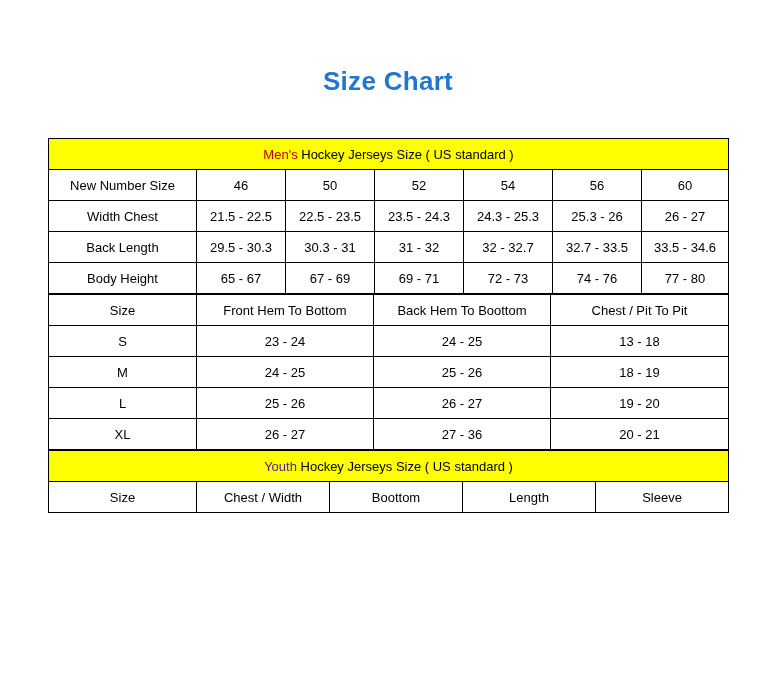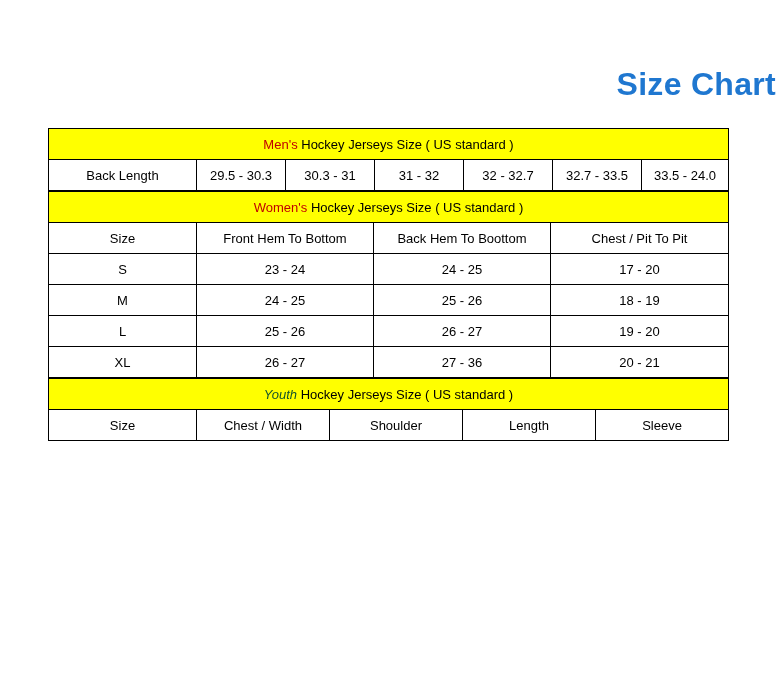--- a/index.html
+++ b/index.html
@@ -15,30 +15,30 @@
     position: relative;
     overflow: hidden;
   }
   .page {
     width: 776px;
     height: 692px;
     box-sizing: border-box;
     padding: 0;
   }
   .title {
-    text-align: right;
+    text-align: center;
     color: #1f77d0;
-    font-size: 32px;
+    font-size: 26px;
     font-weight: bold;
     margin: 0;
     padding-top: 66px;
     letter-spacing: 0.3px;
   }
   .chart-wrap {
-    margin: 0 auto;
+    margin: 16px auto;
     padding-top: 25px;
     width: 680px;
   }
   table.size-table {
     border-collapse: collapse;
     width: 680px;
     table-layout: fixed;
   }
   table.size-table + table.size-table {
     margin-top: 0;
@@ -54,21 +54,21 @@
     background: #ffffff;
   }
   .band {
     background: #ffff00 !important;
     font-weight: bold;
     font-size: 14.5px;
     height: 26px;
   }
   .band .accent-men { color: #c00000; }
   .band .accent-women { color: #c00000; }
-  .band .accent-youth { color: #14532d; font-style: italic; }
+  .band .accent-youth { color: #4c1d95; }
   .hdr {
     font-weight: bold;
   }
   .rowlabel {
     font-weight: normal;
   }
   .rowlabel-bold {
     font-weight: bold;
   }
 </style>
@@ -87,55 +87,79 @@
         <col style="width:89px">
         <col style="width:89px">
         <col style="width:89px">
         <col style="width:89px">
         <col style="width:89px">
         <col style="width:87px">
       </colgroup>
       <tbody>
         <tr>
           <td class="band" colspan="7"><span class="accent-men">Men's</span><span> Hockey Jerseys Size ( US standard )</span></td>
+        </tr>
+        <tr>
+          <td class="rowlabel">New Number Size</td>
+          <td>46</td>
+          <td>50</td>
+          <td>52</td>
+          <td>54</td>
+          <td>56</td>
+          <td>60</td>
+        </tr>
+        <tr>
+          <td class="rowlabel">Width Chest</td>
+          <td>21.5 - 22.5</td>
+          <td>22.5 - 23.5</td>
+          <td>23.5 - 24.3</td>
+          <td>24.3 - 25.3</td>
+          <td>25.3 - 26</td>
+          <td>26 - 27</td>
         </tr>
         <tr>
           <td class="rowlabel">Back Length</td>
           <td>29.5 - 30.3</td>
           <td>30.3 - 31</td>
           <td>31 - 32</td>
           <td>32 - 32.7</td>
           <td>32.7 - 33.5</td>
-          <td>33.5 - 24.0</td>
+          <td>33.5 - 34.6</td>
+        </tr>
+        <tr>
+          <td class="rowlabel">Body Height</td>
+          <td>65 - 67</td>
+          <td>67 - 69</td>
+          <td>69 - 71</td>
+          <td>72 - 73</td>
+          <td>74 - 76</td>
+          <td>77 - 80</td>
         </tr>
       </tbody>
     </table>
 
     <table class="size-table">
       <colgroup>
         <col style="width:148px">
         <col style="width:177px">
         <col style="width:177px">
         <col style="width:178px">
       </colgroup>
       <tbody>
         <tr>
-          <td class="band" colspan="4"><span class="accent-women">Women's</span><span> Hockey Jerseys Size ( US standard )</span></td>
-        </tr>
-        <tr>
           <td class="hdr">Size</td>
           <td class="hdr">Front Hem To Bottom</td>
           <td class="hdr">Back Hem To Boottom</td>
           <td class="hdr">Chest / Pit To Pit</td>
         </tr>
         <tr>
           <td class="rowlabel-bold">S</td>
           <td>23 - 24</td>
           <td>24 - 25</td>
-          <td>17 - 20</td>
+          <td>13 - 18</td>
         </tr>
         <tr>
           <td class="rowlabel-bold">M</td>
           <td>24 - 25</td>
           <td>25 - 26</td>
           <td>18 - 19</td>
         </tr>
         <tr>
           <td class="rowlabel-bold">L</td>
           <td>25 - 26</td>
@@ -159,21 +183,21 @@
         <col style="width:133px">
         <col style="width:133px">
       </colgroup>
       <tbody>
         <tr>
           <td class="band" colspan="5"><span class="accent-youth">Youth</span><span> Hockey Jerseys Size ( US standard )</span></td>
         </tr>
         <tr>
           <td class="hdr">Size</td>
           <td class="hdr">Chest / Width</td>
-          <td class="hdr">Shoulder</td>
+          <td class="hdr">Boottom</td>
           <td class="hdr">Length</td>
           <td class="hdr">Sleeve</td>
         </tr>
       </tbody>
     </table>
 
   </div>
 </div>
 
 </body></html>

